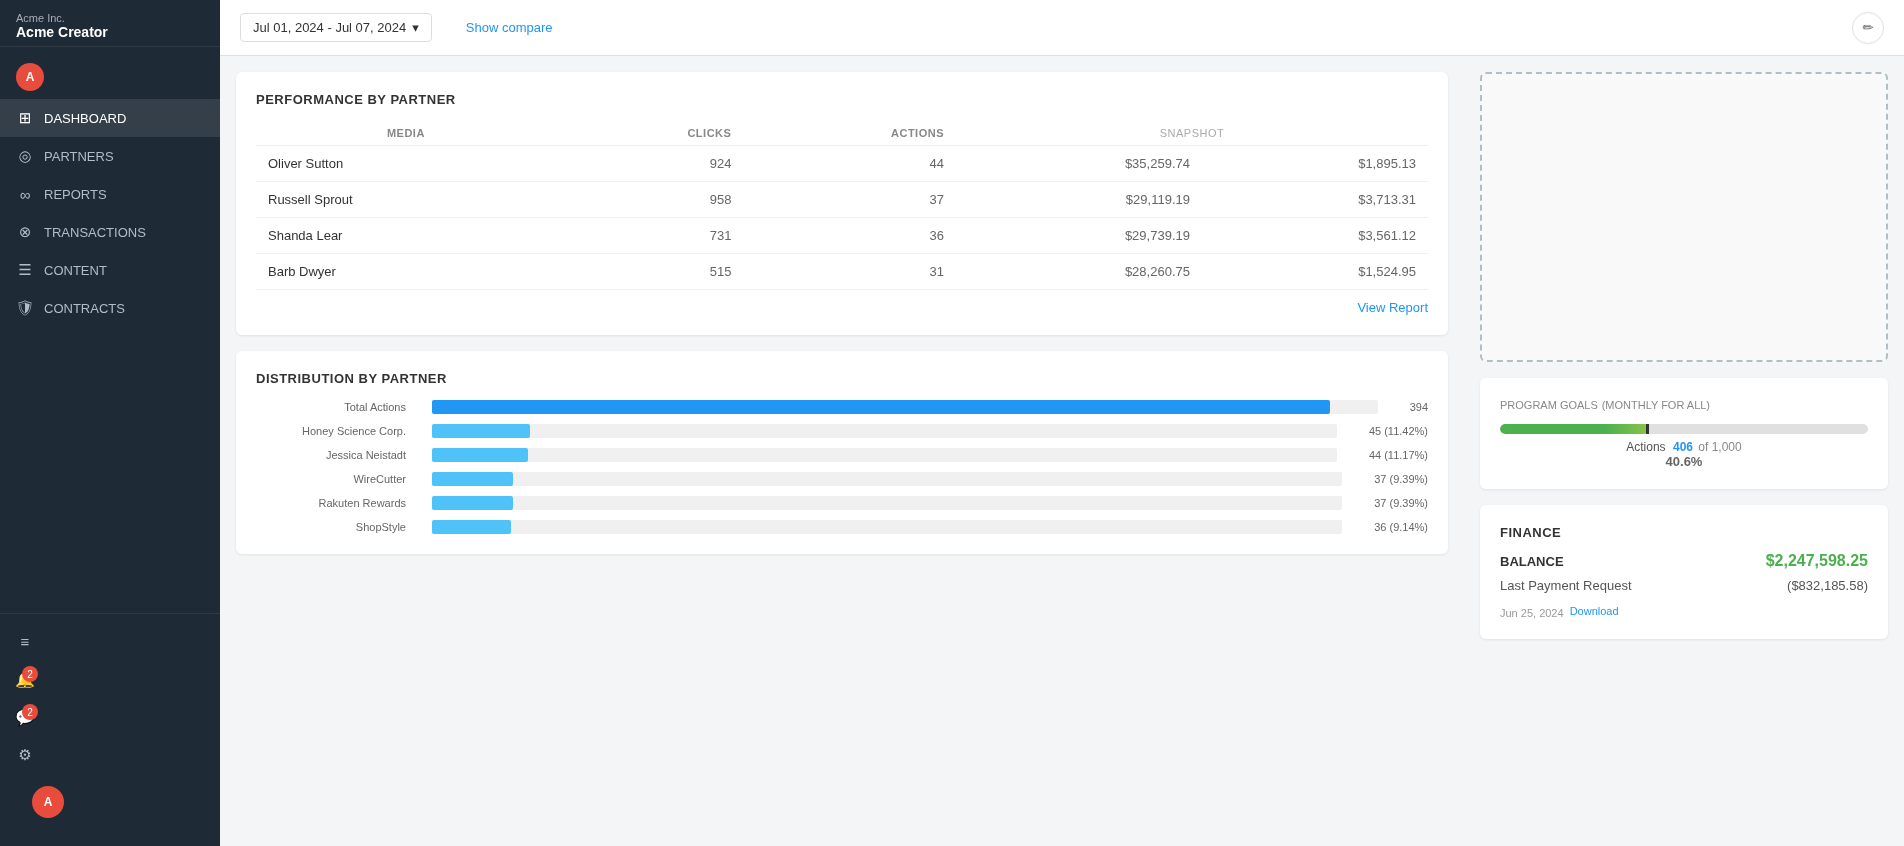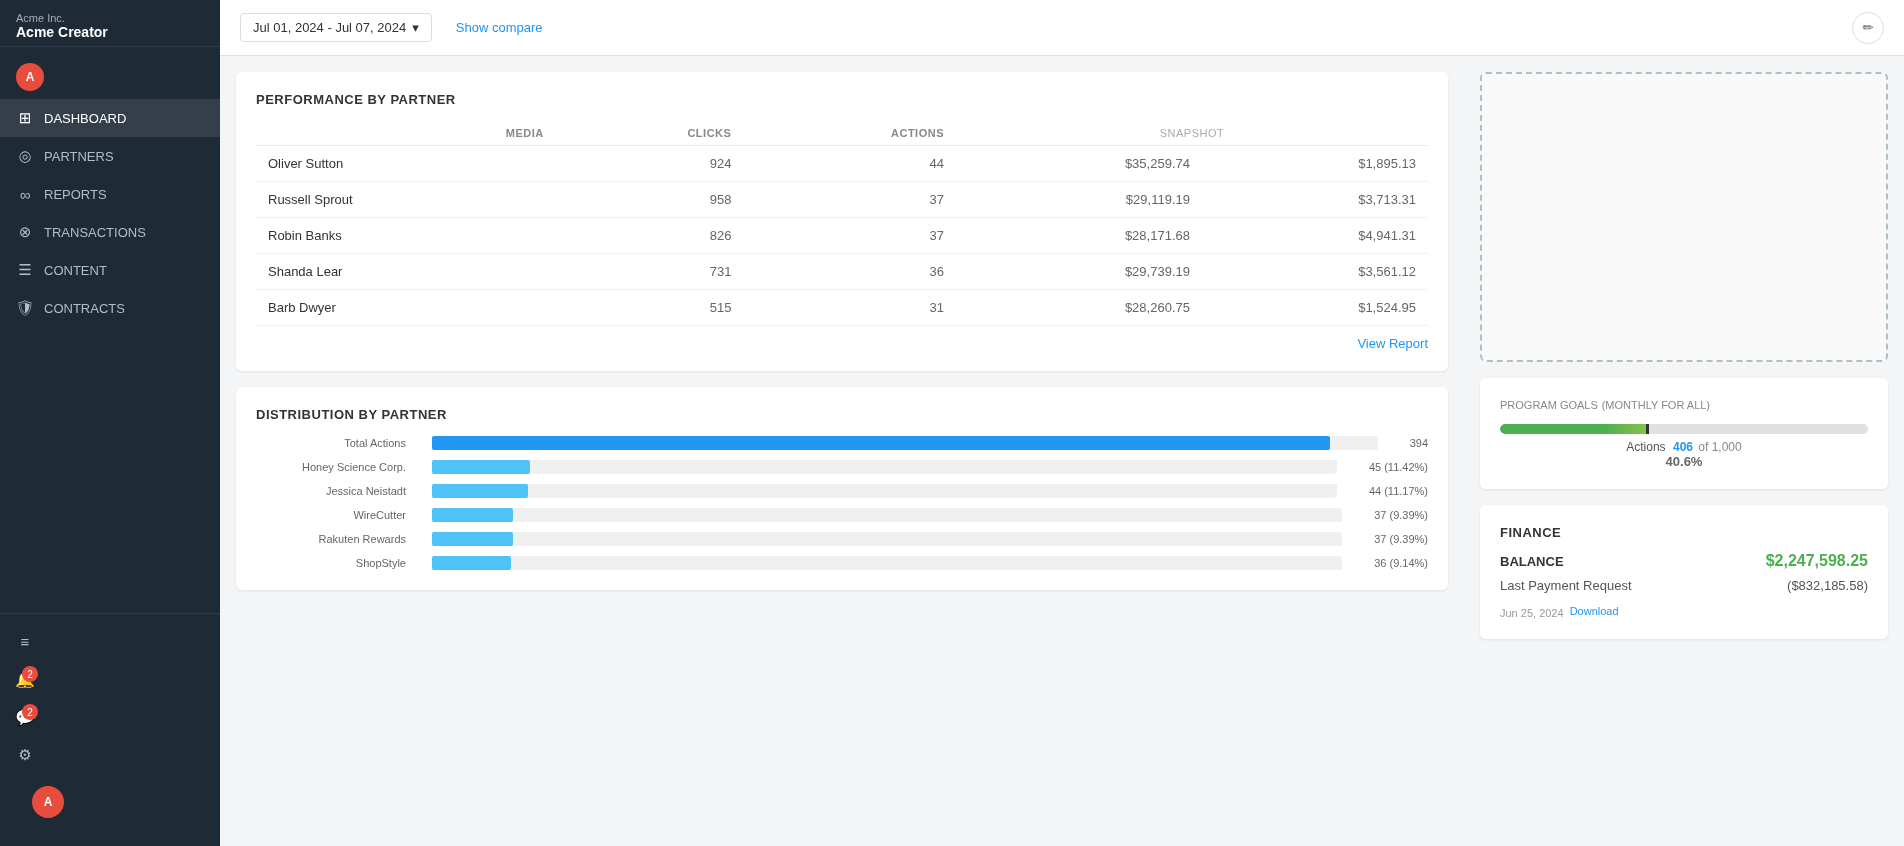--- a/index.html
+++ b/index.html
@@ -61,21 +61,21 @@
       display: flex;
       flex-direction: column;
       overflow: hidden;
     }
     .topbar {
       background: #fff;
       padding: 0 20px;
       height: 56px;
       display: flex;
       align-items: center;
-      gap: 24px;
+      gap: 34px;
       border-bottom: 1px solid #e0e0e0;
       flex-shrink: 0;
     }
     .date-range-btn {
       border: 1px solid #ddd;
       border-radius: 4px;
       padding: 6px 12px;
       font-size: 13px;
       cursor: pointer;
       background: #fff;
@@ -144,21 +144,21 @@
 
     
     .perf-table { width: 100%; border-collapse: collapse; }
     .perf-table th {
       font-size: 11px;
       color: #888;
       font-weight: 600;
       text-transform: uppercase;
       letter-spacing: 0.5px;
       padding: 6px 12px;
-      text-align: right;
+      text-align: center;
       border-bottom: 1px solid #eee;
     }
     .perf-table th.right { text-align: right; }
     .perf-table td {
       padding: 10px 12px;
       font-size: 13px;
       color: #333;
       border-bottom: 1px solid #f0f0f0;
     }
     .perf-table td.right { text-align: right; color: #666; }
@@ -374,27 +374,20 @@
       <td class="right">$1,895.13</td>
     </tr>
               <tr>
       <td>Russell Sprout</td>
       <td class="right">958</td>
       <td class="right">37</td>
       <td class="right">$29,119.19</td>
       <td class="right">$3,713.31</td>
     </tr>
               <tr>
-      <td>Robin Banks</td>
-      <td class="right">826</td>
-      <td class="right">37</td>
-      <td class="right">$28,171.68</td>
-      <td class="right">$4,941.31</td>
-    </tr>
-              <tr>
       <td>Shanda Lear</td>
       <td class="right">731</td>
       <td class="right">36</td>
       <td class="right">$29,739.19</td>
       <td class="right">$3,561.12</td>
     </tr>
               <tr>
       <td>Barb Dwyer</td>
       <td class="right">515</td>
       <td class="right">31</td>

